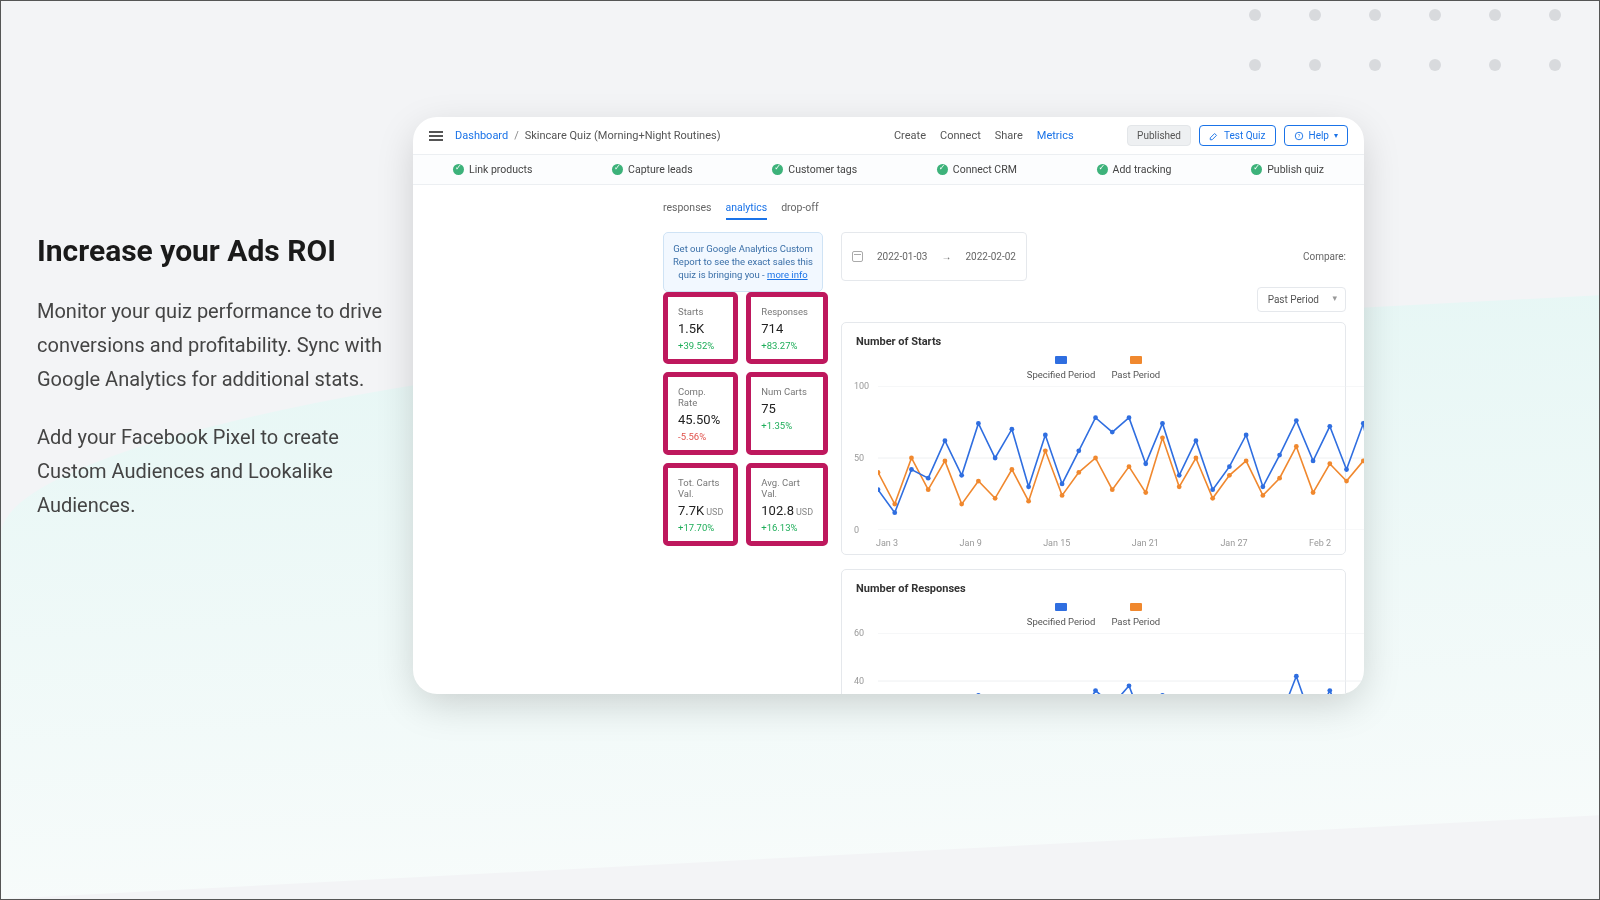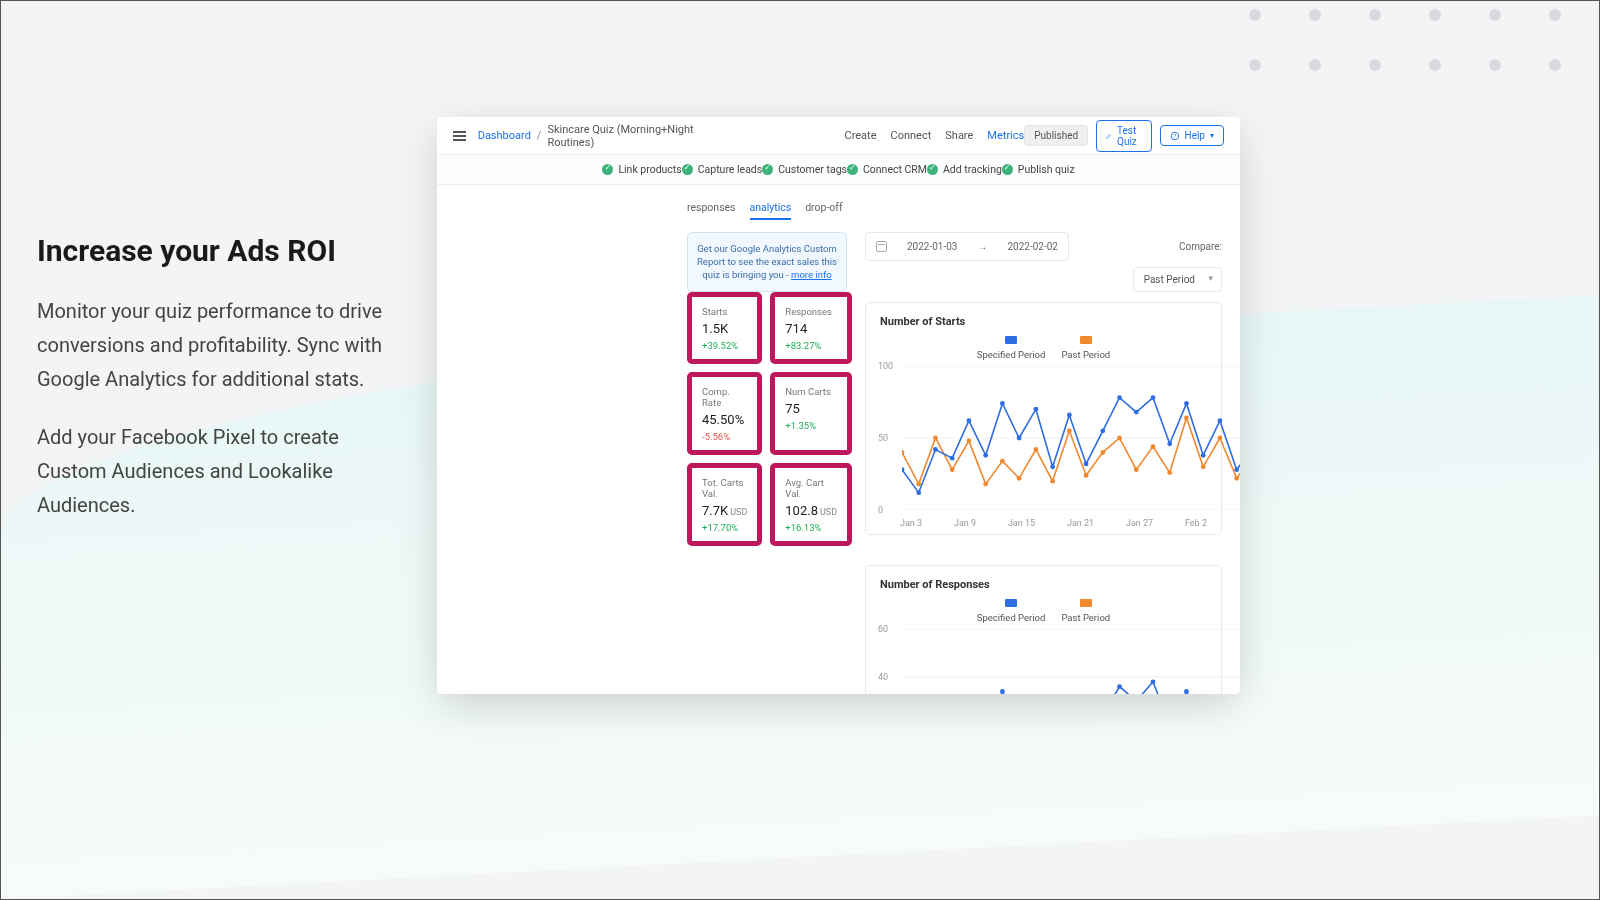--- a/index.html
+++ b/index.html
@@ -21,68 +21,68 @@
     opacity: .9;
   }
   .dots { position: absolute; top: 8px; right: 28px; display: grid; grid-template-columns: repeat(6, 22px); grid-gap: 38px 38px; }
   .dots div { width: 12px; height: 12px; border-radius: 50%; background: #d8dadd; }
   .marketing {
     position: absolute; left: 36px; top: 232px; width: 370px; color: #111;
   }
   .marketing h1 { font-size: 30px; font-weight: 700; color: #1a1a1a; margin-bottom: 26px; }
   .marketing p { font-size: 20px; line-height: 1.7; color: #444; margin-bottom: 24px; font-weight: 400;}
   .app {
-    position: absolute; left: 436px; top: 116px; width: 803px; height: 577px;
-    background: #fff; border-radius: 4px;
+    position: absolute; left: 412px; top: 116px; width: 951px; height: 577px;
+    background: #fff; border-radius: 24px;
     box-shadow: 0 12px 40px -4px rgba(0,0,0,.18);
     overflow: hidden;
     font-size: 11px;
     color: #333;
   }
   .topbar { display: flex; align-items: center; height: 38px; padding: 0 16px; border-bottom: 1px solid #eceff2; }
   .topbar .crumb { color: #1a73e8; text-decoration: none; }
   .topbar .sep { margin: 0 6px; color: #888; }
   .topbar .title { color: #555; }
   .topbar .menu-icon { width:14px; height:10px; margin-right:12px; display:inline-flex; flex-direction:column; justify-content:space-between;}
   .topbar .menu-icon span{height:2px;background:#555;}
   .topbar .nav { margin-left:auto; display:flex; gap:14px; margin-right:auto; padding-left: 120px; }
   .topbar .nav a { color:#555; cursor:pointer; }
   .topbar .nav a.active { color:#1a73e8;text-align:right; }
   .topbar .right { display:flex; gap:8px; align-items:center; }
   .pill { border:1px solid #d0d4d9; border-radius:4px; padding:4px 9px; display:inline-flex; align-items:center; gap:5px; font-size:10px; color:#555; cursor:pointer;}
   .pill.published { background:#eef0f2; border-color:#e3e6e9; }
   .pill.blue { color:#1a73e8; border-color:#1a73e8; }
   .pill svg { width:10px; height:10px; }
-  .checks { display:flex; height:30px; align-items:center; justify-content:center; background:#fcfdfe; border-bottom:1px solid #eceff2; padding:0 40px;}
+  .checks { display:flex; height:30px; align-items:center; justify-content:space-between; background:#fcfdfe; border-bottom:1px solid #eceff2; padding:0 40px;}
   .checks div { display:flex; align-items:center; gap:5px; color:#444; font-size:10.5px;}
   .ok-icon { width:11px; height:11px; border-radius:50%; background:#3db27a; position:relative;}
   .ok-icon::after{content:"✓"; color:#fff; font-size:8px; position:absolute; left:2px; top:-1px;}
   .subtabs { display:flex; gap:14px; padding:16px 0 8px 250px; font-size:10.5px; color:#666; }
   .subtabs span{ cursor:pointer; padding-bottom:4px;}
   .subtabs span.active{ color:#1a73e8; border-bottom:2px solid #1a73e8;}
   .body { display:flex; padding:4px 18px 18px 250px; gap:18px; }
   .leftcol{ width:160px; flex:0 0 160px;}
   .ga-box{ border:1px solid #cfe3f5; background:#f2f8ff; border-radius:5px; padding:10px 8px; font-size:9.5px; text-align:center; color:#2a5; color:#3a6fa8; line-height:1.35; }
   .ga-box a{ color:#1a73e8; text-decoration:underline; cursor:pointer;}
   .kpi-grid{ display:grid; grid-template-columns:1fr 1fr; gap:8px;}
   .kpi{ border:5px solid #be185d; border-radius:5px; padding:9px 10px 8px; min-height:66px;}
   .kpi .label{ font-size:9.5px; color:#777; margin-bottom:4px;}
   .kpi .val{ font-size:13px; font-weight:400; color:#222;}
   .kpi .unit{ font-size:9px; color:#888; font-weight:400; margin-left:2px;}
   .kpi .delta{ font-size:9.5px; margin-top:4px;}
   .pos{ color:#1fae5a;} .neg{ color:#e0524c;}
   .rightcol{ flex:1; min-width:0; }
   .controls{ display:flex; align-items:center; gap:10px; margin-bottom:10px; font-size:10px; color:#666;}
-  .daterange{ border:1px solid #e5e8ec; border-radius:4px; padding:8px 10px; display:flex; align-items:center; gap:20px; background:#fff;}
+  .daterange{ border:1px solid #e5e8ec; border-radius:4px; padding:18px 10px; display:flex; align-items:center; gap:14px; background:#fff;}
   .cal-icon{ width:11px; height:11px; border:1px solid #aaa; border-radius:2px; position:relative;}
   .cal-icon::before{content:"";position:absolute;left:1px;right:1px;top:2px;height:1px;background:#aaa;}
   .spacer{flex:1;}
   .compare-sel{ border:1px solid #e5e8ec; border-radius:4px; padding:6px 26px 6px 10px; font-size:10px; color:#555; position:relative; background:#fff; cursor:pointer;}
   .compare-sel::after{content:"▾"; position:absolute; right:8px; top:5px; color:#999; font-size:9px;}
-  .chart-card{ border:1px solid #e5e8ec; border-radius:5px; padding:12px 14px 8px; margin-bottom:30px; background:#fff;}
+  .chart-card{ border:1px solid #e5e8ec; border-radius:5px; padding:12px 14px 8px; margin-bottom:14px; background:#fff;}
   .chart-card h4{ font-size:11px; font-weight:700; color:#333; margin-bottom:8px;}
   .legend{ display:flex; gap:16px; justify-content:center; font-size:9.5px; color:#555; margin-bottom:6px;}
   .legend span{display:inline-flex;align-items:center;gap:5px;flex-direction:column;}
   .sw{width:12px;height:8px;border-radius:1px;}
   .sw.b{background:#2f6ee0;} .sw.o{background:#f0882e;}
   .chart{ position:relative; height:160px; }
   .ylab{ position:absolute; left:-2px; font-size:9px; color:#999; transform:translateY(-50%);}
   .xlabels{ position:absolute; left:20px; right:0; bottom:-2px; display:flex; justify-content:space-between; font-size:9px; color:#999;}
   svg.plot{ position:absolute; left:22px; top:0; right:0; bottom:14px; }
 </style>

